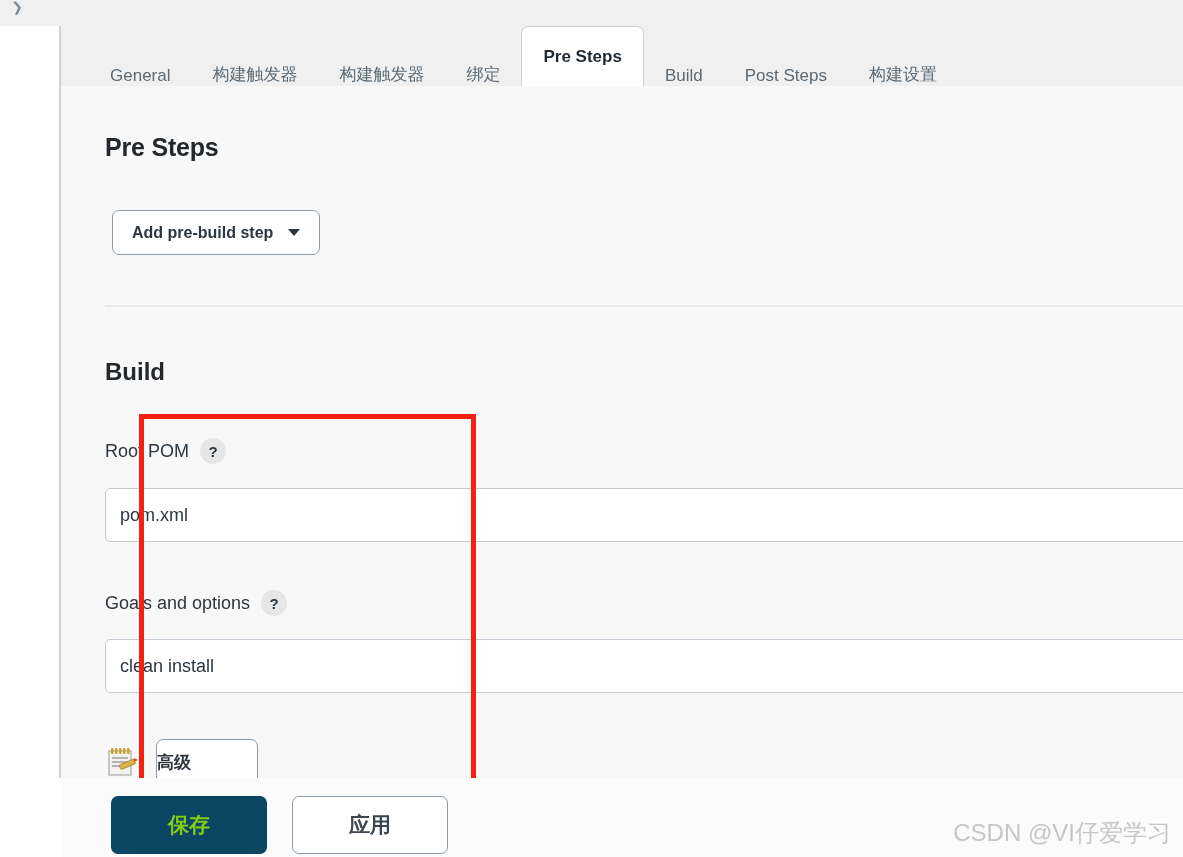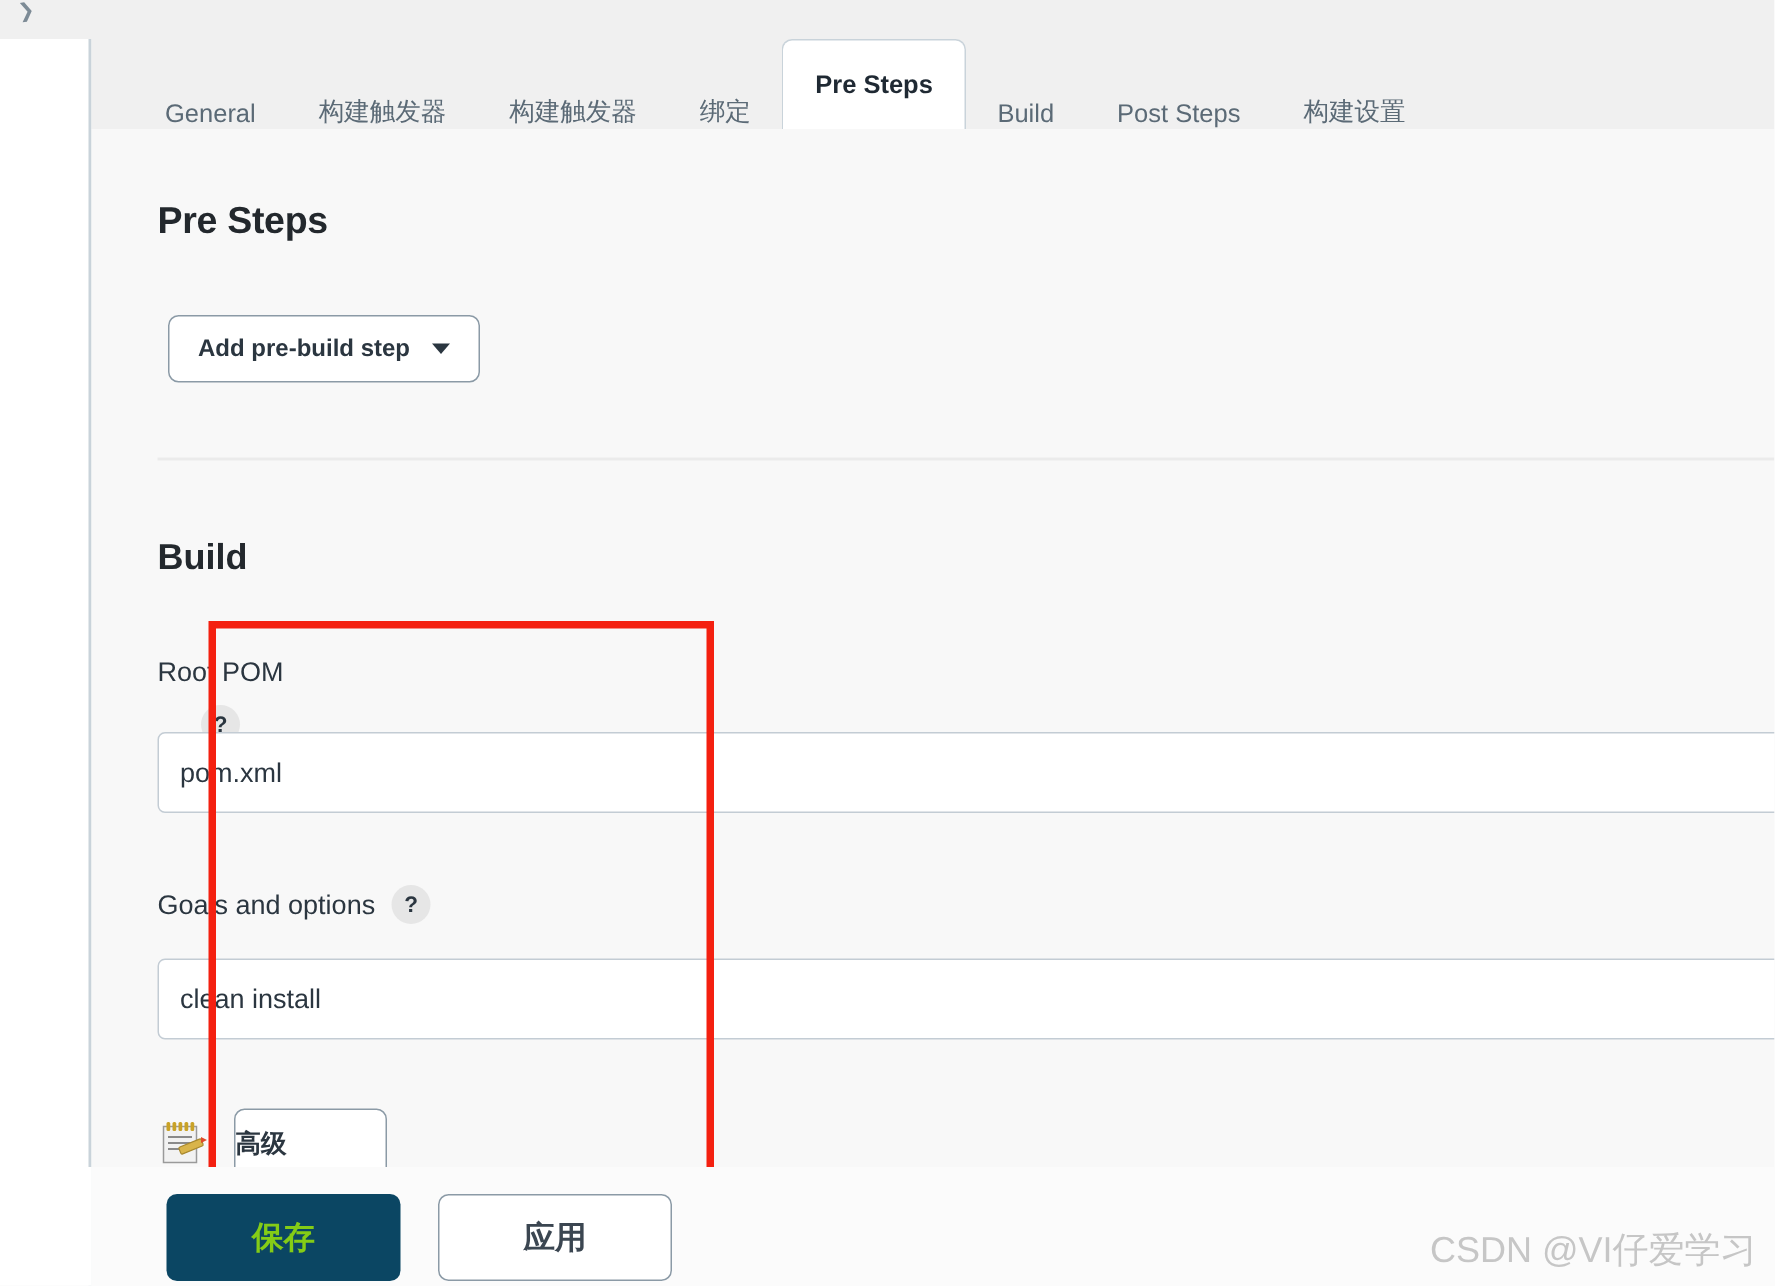--- a/index.html
+++ b/index.html
@@ -111,21 +111,21 @@
     position: absolute; left: 44px; top: 272px;
     font-size: 24px; font-weight: bold; color: #23282d;
   }
 
   .field-label {
     position: absolute;
     display: flex; align-items: center; gap: 11px;
     font-size: 18px; color: #2b3640;
     white-space: nowrap;
   }
-  .label-rootpom { left: 44px; top: 352px; flex-direction: column; }
+  .label-rootpom { left: 44px; top: 352px; }
   .label-goals   { left: 44px; top: 504px; }
 
   .help-icon {
     width: 26px; height: 26px; border-radius: 50%;
     background: #e6e6e6; color: #2b3640;
     font-size: 15px; font-weight: bold;
     display: flex; align-items: center; justify-content: center;
     cursor: pointer;
   }
 

